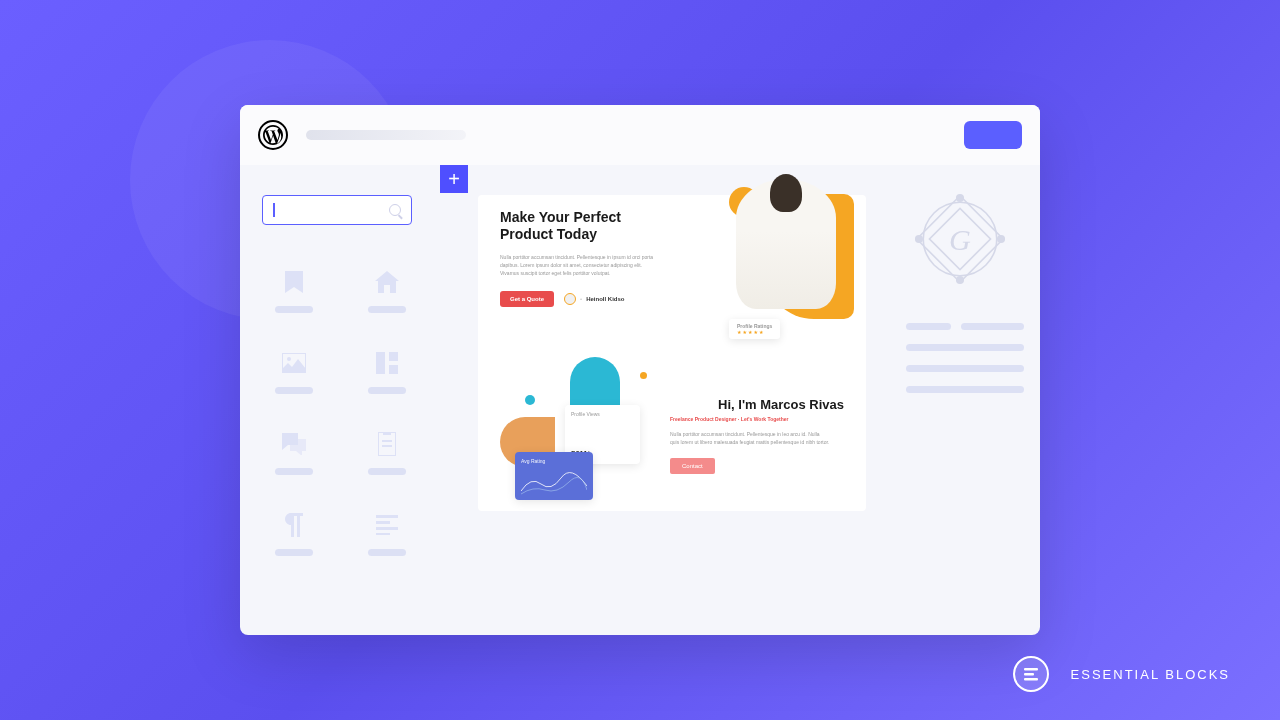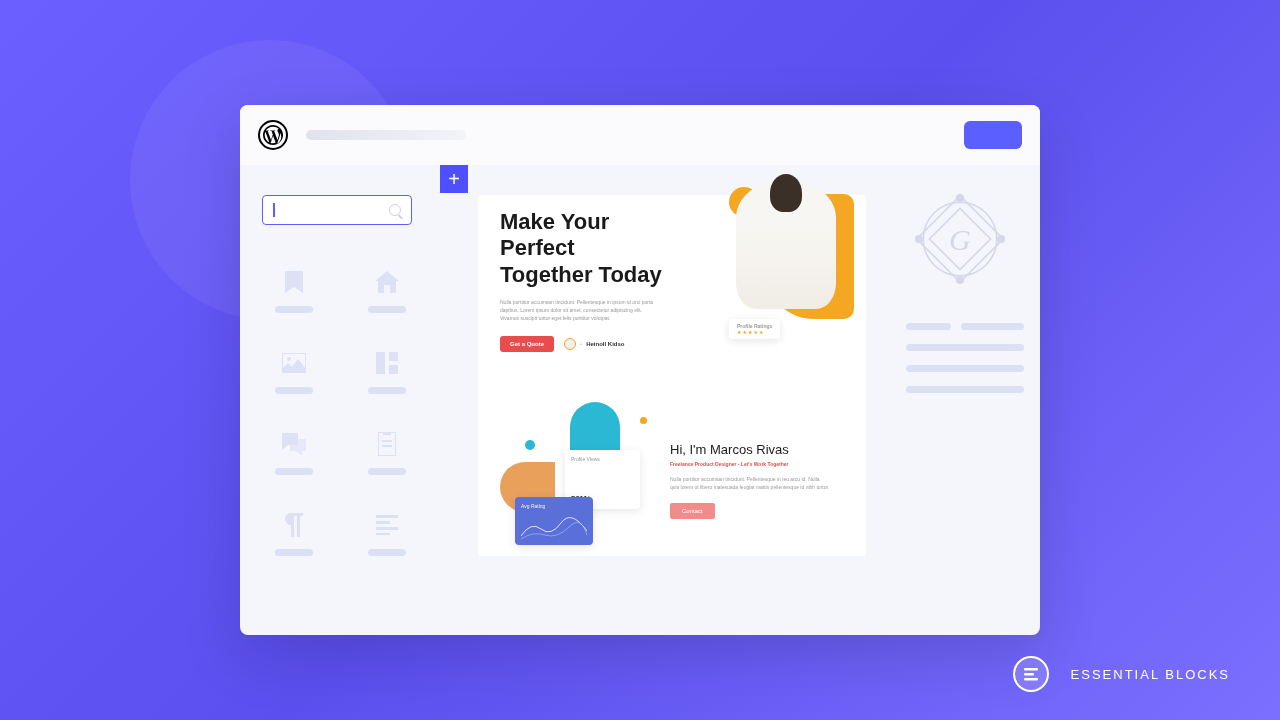--- a/index.html
+++ b/index.html
@@ -136,21 +136,21 @@
   background: #fff;
   border-radius: 4px;
   padding: 14px 22px 14px 22px;
   position: relative;
 }
 .brand-row { display: flex; align-items: center; gap: 6px; margin-bottom: 50px; }
 .brand-dot1 { width: 8px; height: 8px; background: #F5A623; border-radius: 50%; }
 .brand-dot2 { width: 6px; height: 6px; background: #E84C4C; border-radius: 50%; margin-left: -2px; margin-top: 5px; }
 .brand-name { font-size: 9px; font-weight: 700; color: #333; }
 .hero-section { position: relative; }
-.hero-title { font-size: 22px; font-weight: 800; color: #1a1a1a; line-height: 1.2; max-width: 170px; }
+.hero-title { font-size: 14px; font-weight: 800; color: #1a1a1a; line-height: 1.2; max-width: 170px; }
 .hero-desc {
   font-size: 5px;
   color: #999;
   margin-top: 10px;
   max-width: 160px;
   line-height: 1.6;
 }
 .hero-actions { display: flex; align-items: center; gap: 10px; margin-top: 14px; }
 .cta-btn {
   background: #E84C4C;
@@ -248,21 +248,21 @@
 .bars { display: flex; gap: 4px; align-items: flex-end; height: 24px; }
 .bar { width: 3px; border-radius: 1px; }
 .stat-num { font-size: 8px; font-weight: 800; color: #333; margin-top: 4px; }
 .line-chart {
   left: 15px; top: 65px; width: 78px; height: 48px;
   background: #5B6FD8;
   overflow: hidden;
 }
 .line-chart-title { font-size: 5px; color: rgba(255,255,255,0.9); margin-bottom: 2px; }
 .intro-text { flex: 1; padding-top: 10px; }
-.intro-heading { font-size: 13px; font-weight: 400; color: #1a1a1a; }
+.intro-heading { font-size: 13px; font-weight: 700; color: #1a1a1a; text-align: right; }
 .intro-sub { font-size: 5px; color: #E84C4C; margin-top: 4px; font-weight: 600; }
 .intro-desc { font-size: 5px; color: #999; margin-top: 8px; line-height: 1.6; max-width: 160px; }
 .intro-cta {
   display: inline-block;
   background: #F48B8B;
   color: #fff;
   font-size: 6px;
   padding: 5px 12px;
   margin-top: 12px;
   border-radius: 2px;
@@ -404,21 +404,21 @@
           <div class="block-label"></div>
         </div>
       </div>
     </div>
 
     <div class="canvas">
       <div class="preview-card">
         <div class="hero-section">
           <div class="hero-title">
             <span>Make Your Perfect</span><br>
-            <span>Together Today</span>
+            <span>Product Today</span>
           </div>
           <div class="hero-desc">Nulla porttitor accumsan tincidunt. Pellentesque in ipsum id orci porta dapibus. Lorem ipsum dolor sit amet, consectetur adipiscing elit. Vivamus suscipit tortor eget felis porttitor volutpat.</div>
           <div class="hero-actions">
             <div class="cta-btn">Get a Quote</div>
             <div class="author-badge">
               <div class="author-avatar"></div>
               <div style="font-size:6px;color:#ccc">•</div>
               <span class="author-name">Heinoll Kidso</span>
             </div>
           </div>

